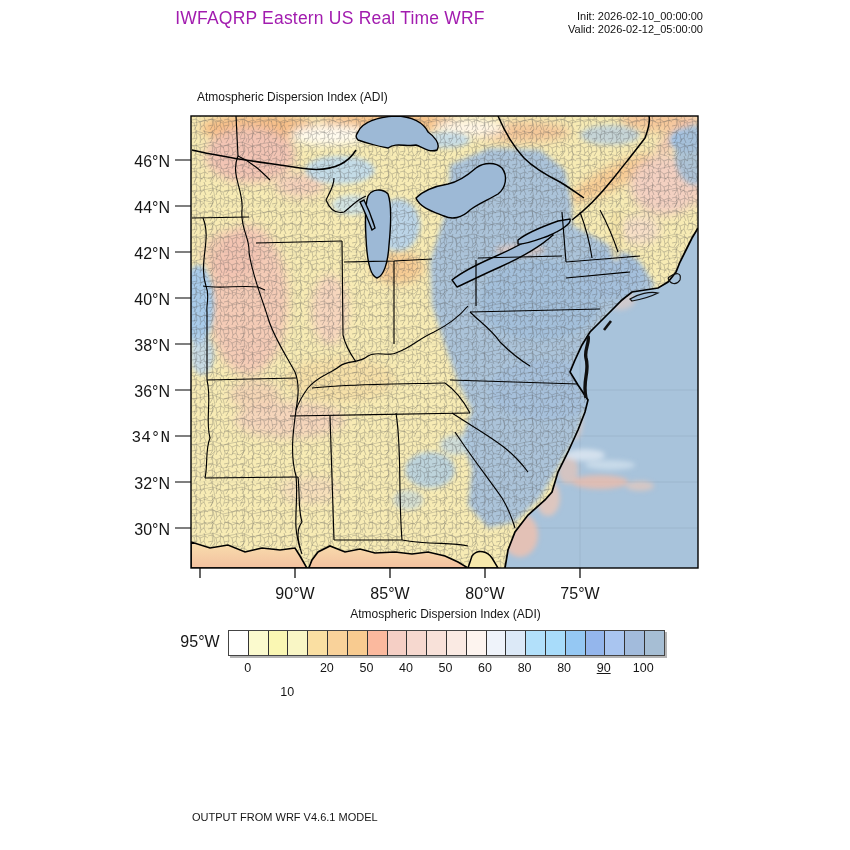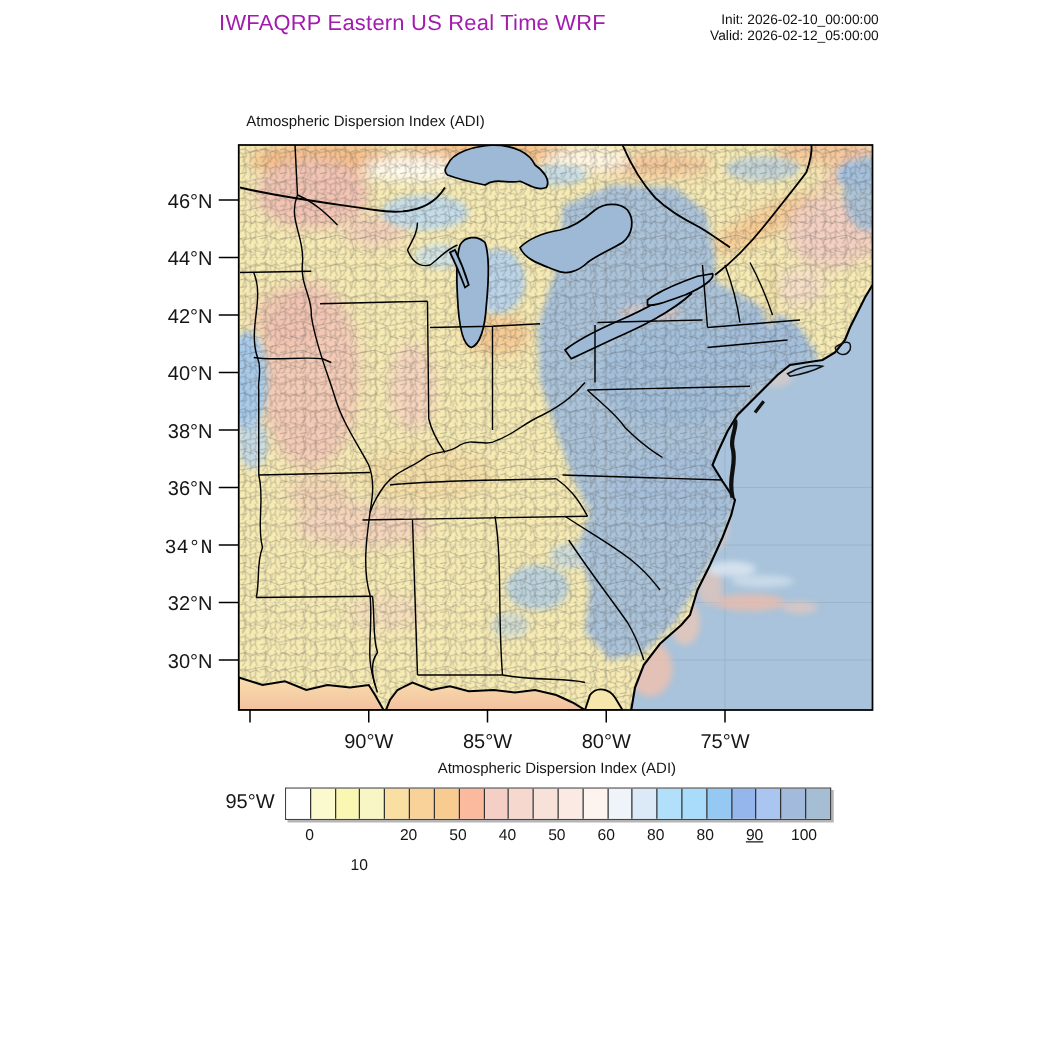--- a/index.html
+++ b/index.html
@@ -295,13 +295,14 @@
     <div class="cb-tick" style="left: 405.955px;">40</div>
     <div class="cb-tick" style="left: 445.5px;">50</div>
     <div class="cb-tick" style="left: 485.045px;">60</div>
     <div class="cb-tick" style="left: 524.591px;">80</div>
     <div class="cb-tick" style="left: 564.136px;">80</div>
     <div class="cb-tick" style="left: 603.682px; text-decoration: underline;">90</div>
     <div class="cb-tick" style="left: 643.227px;">100</div>
   </div>
 
 <div class="footer">
+  <div>OUTPUT FROM WRF V4.6.1 MODEL</div>
 </div>
 
 </body></html>

